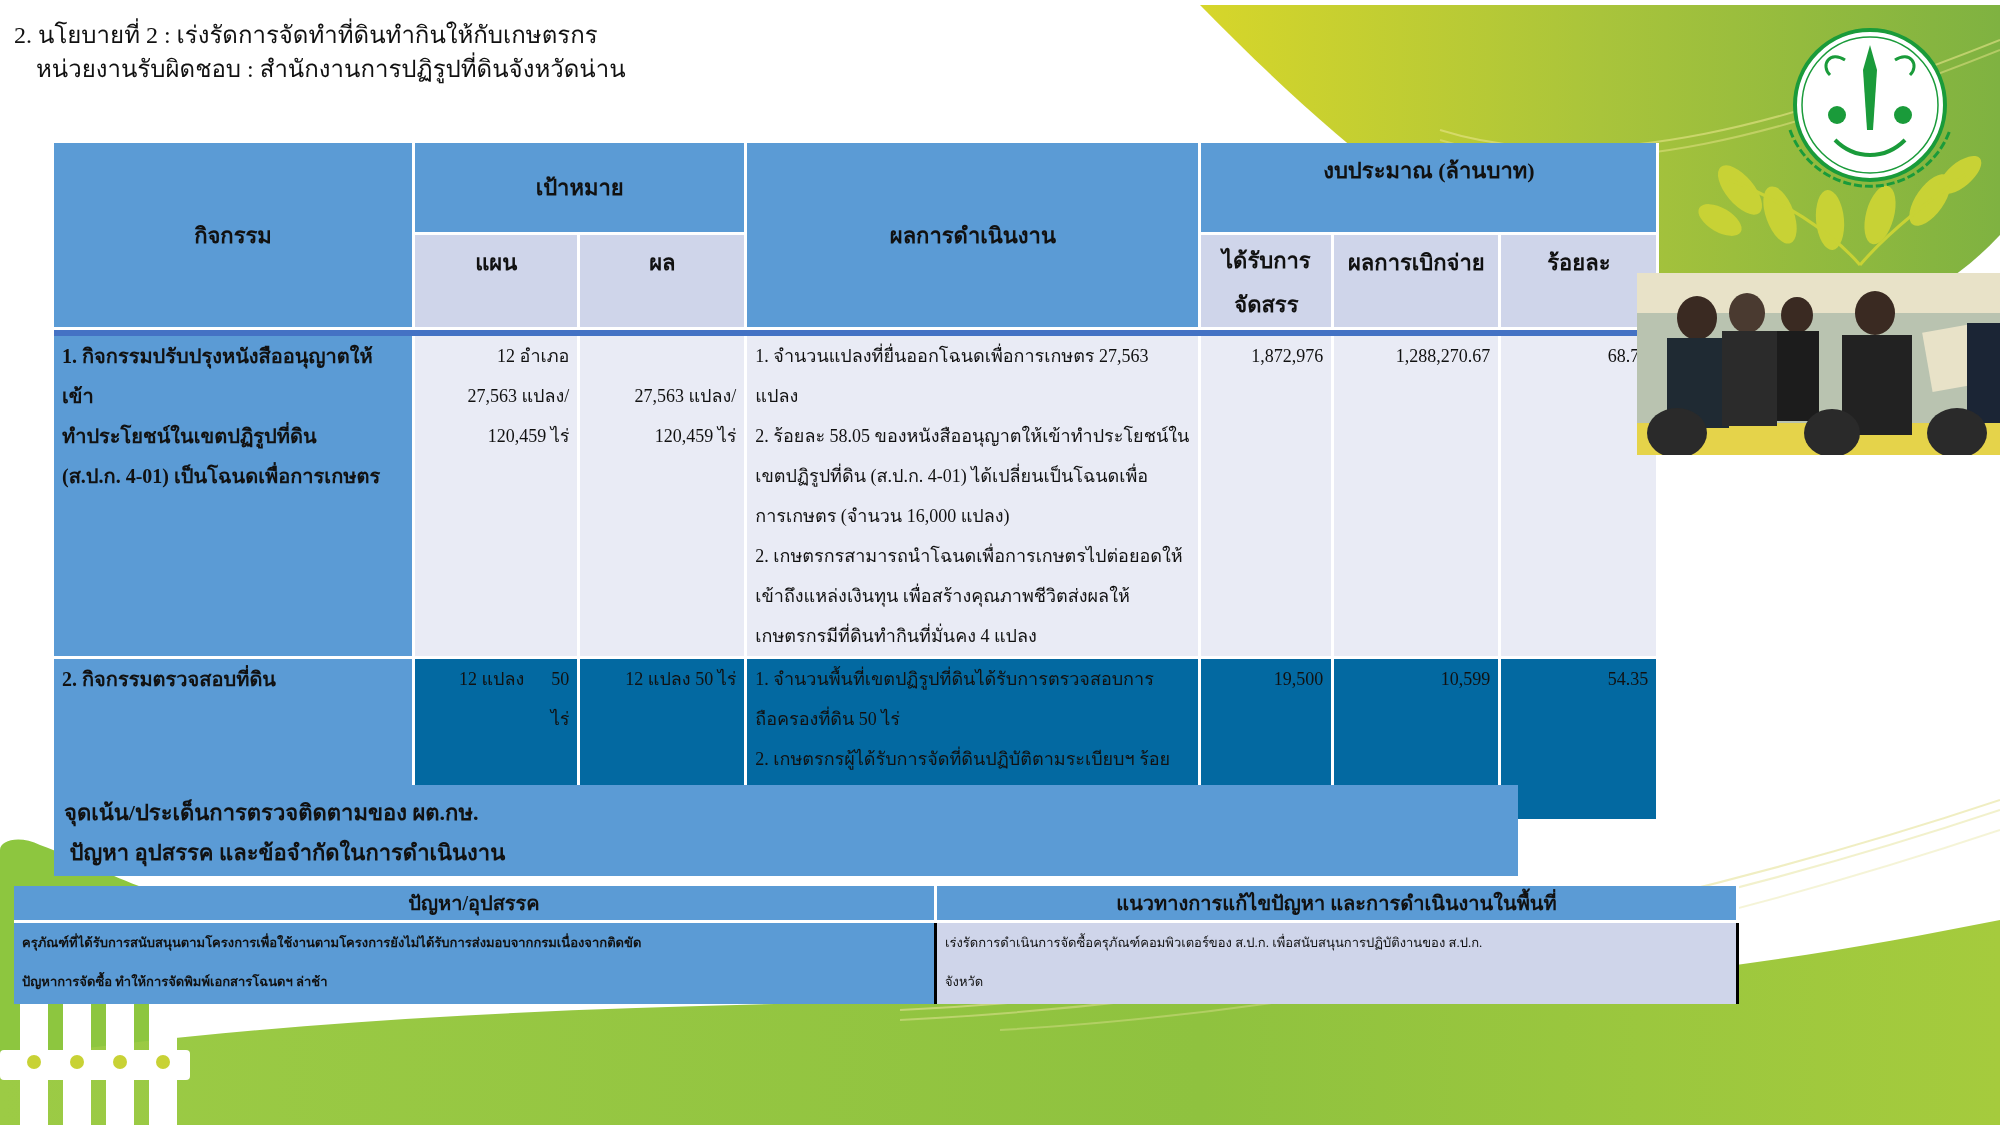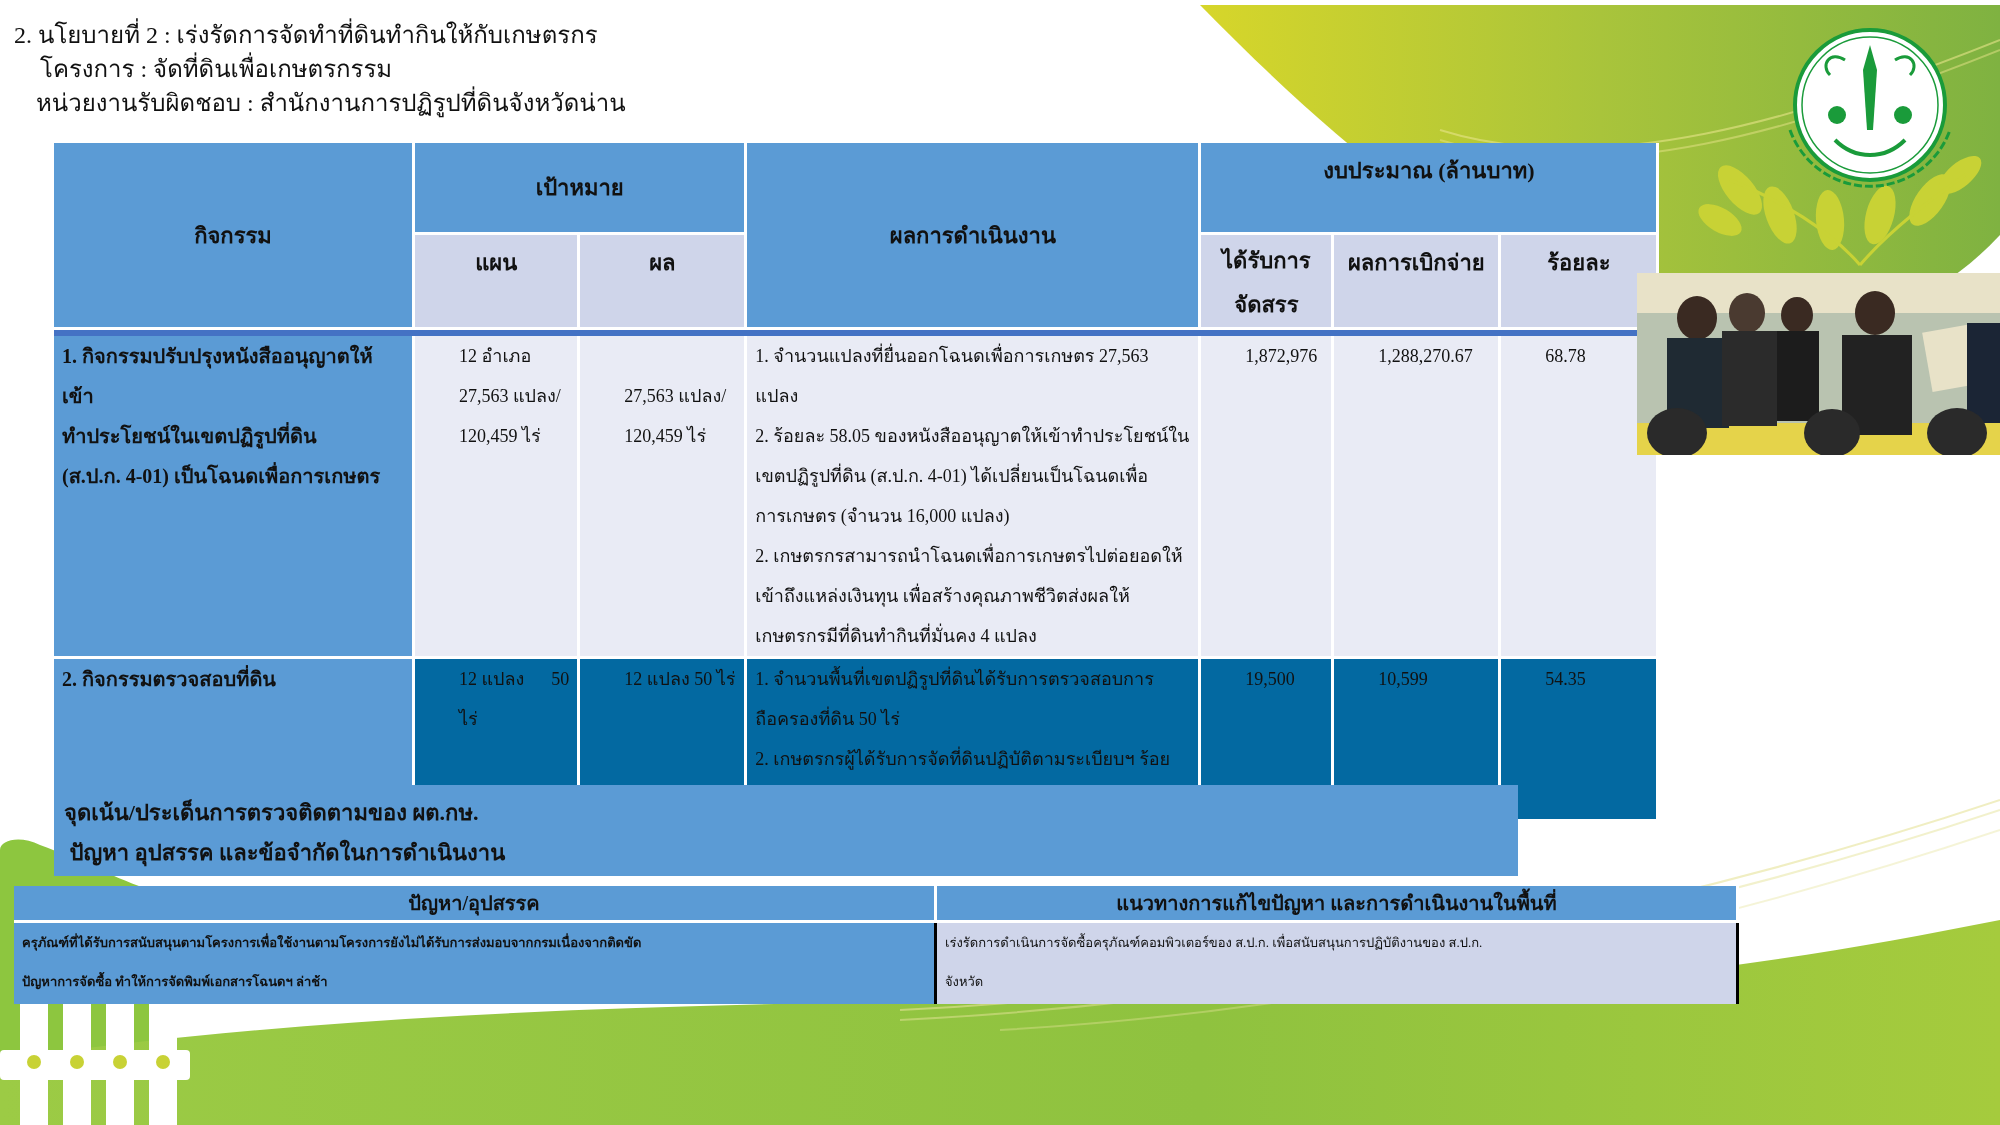--- a/index.html
+++ b/index.html
@@ -15,21 +15,21 @@
     .title-line.l3 { padding-left: 22px; }
 
     .main-table { position: absolute; left: 54px; top: 143px; border-collapse: separate; border-spacing: 0; }
     .main-table td, .main-table th { border-right: 3px solid #fff; border-bottom: 3px solid #fff; vertical-align: top; }
     .h-blue { background: #5b9bd5; font-weight: bold; font-size: 22px; text-align: center; }
     .h-sub { background: #cfd5ea; font-weight: bold; font-size: 22px; text-align: center; margin-left: 44px; }
     .r1 { background: #e9ebf5; }
     .r2 { background: #0369a1; }
     .act { background: #5b9bd5; font-weight: bold; font-size: 20px; line-height: 40px; padding: 0 8px; text-align: left; }
     .cell { font-size: 18px; line-height: 40px; padding: 0 8px; }
-    .center { text-align: left; padding-left: 44px; }
+    .center { text-align: right; padding-left: 44px; }
     .sep-row td { height: 6px; background: #4472c4; border: none; padding: 0; }
 
     .focus-band { position: absolute; left: 54px; top: 785px; width: 1464px; height: 91px; background: #5b9bd5; padding: 8px 10px; }
     .focus-line { font-size: 22px; font-weight: bold; line-height: 40px; }
 
     .prob-table { position: absolute; left: 14px; top: 886px; width: 1725px; border-collapse: separate; border-spacing: 0; }
     .prob-table th { background: #5b9bd5; height: 37px; font-size: 20px; font-weight: bold; text-align: center; border-right: 3px solid #fff; border-bottom: 3px solid #fff; }
     .prob-table td { height: 81px; font-size: 13px; line-height: 39px; padding: 0 8px; vertical-align: top; border-right: 3px solid #000000; }
     .prob-cell { background: #5b9bd5; font-weight: bold; }
     .sol-cell { background: #cfd5ea; }
@@ -97,21 +97,20 @@
   <path d="M95,25 L88,50 L92,110 L98,110 L102,50 Z" fill="#1a9b3a"></path>
   <path d="M70,40 C55,30 45,45 55,55 M120,40 C135,30 145,45 135,55" stroke="#1a9b3a" stroke-width="3" fill="none"></path>
   <path d="M60,120 C80,140 110,140 130,120" stroke="#1a9b3a" stroke-width="4" fill="none"></path>
   <circle cx="62" cy="95" r="9" fill="#1a9b3a"></circle>
   <circle cx="128" cy="95" r="9" fill="#1a9b3a"></circle>
   <path d="M15,110 A85,85 0 0 0 175,110" stroke="#1a9b3a" stroke-width="3" fill="none" stroke-dasharray="8,3"></path>
 </svg>
 
 <div class="title-block">
   <div class="title-line l1">2.  นโยบายที่ 2 : เร่งรัดการจัดทำที่ดินทำกินให้กับเกษตรกร</div>
-  <div class="title-line l2">โครงการ : จัดที่ดินเพื่อเกษตรกรรม</div>
   <div class="title-line l3">หน่วยงานรับผิดชอบ : สำนักงานการปฏิรูปที่ดินจังหวัดน่าน</div>
 </div>
 
 <table class="main-table">
   <colgroup>
     <col style="width:361px">
       <col style="width:143px">
       <col style="width:167px">
       <col style="width:454px">
       <col style="width:133px">

